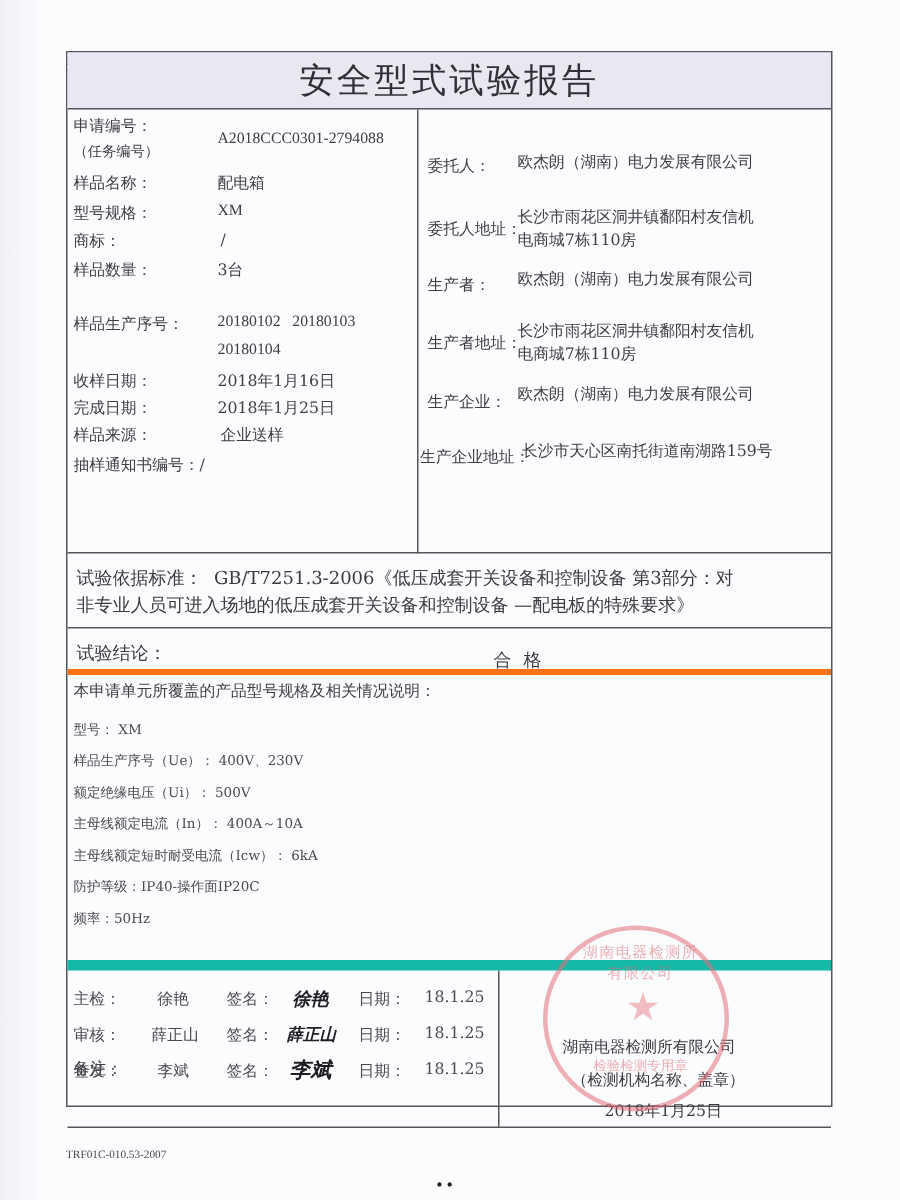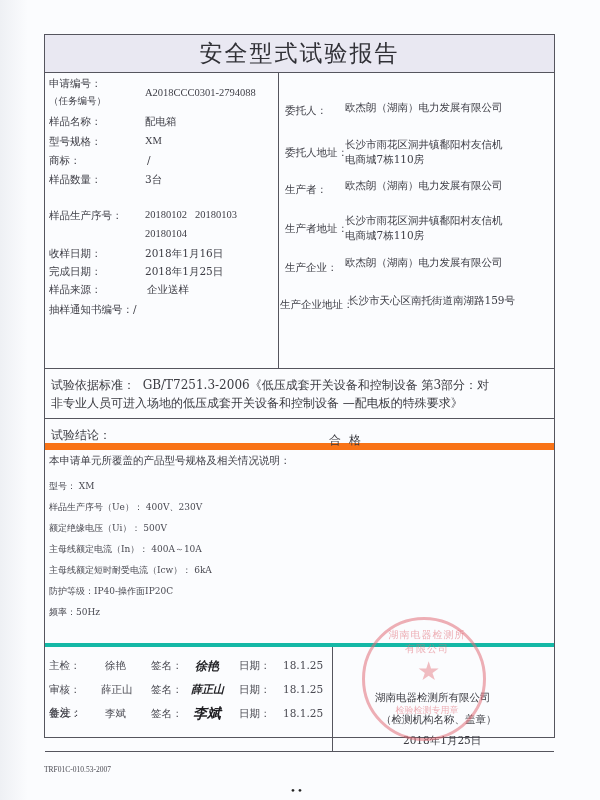--- a/index.html
+++ b/index.html
@@ -46,29 +46,29 @@
     .mono { font-family: "Liberation Serif", "DejaVu Serif", serif; }
 
     .standard-block {
       position: absolute; left: 0; top: 334px; width: 509px; height: 50px;
       border-bottom: 1px solid #55555e;
       padding: 7px 6px 0 6px;
       font-size: 12px; line-height: 18px; color: #3a3a40;
     }
     .conclusion-block {
       position: absolute; left: 0; top: 384px; width: 509px; height: 31px;
-      border-bottom: 7px solid #f97316;
+      border-bottom: 4px solid #f97316;
       font-size: 12px; color: #3a3a40;
     }
     .conclusion-block .lbl { position: absolute; left: 6px; top: 8px; }
     .conclusion-block .res { position: absolute; left: 284px; top: 13px; letter-spacing: 8px; }
 
     .spec-block {
       position: absolute; left: 0; top: 415px; width: 509px; height: 197px;
-      border-bottom: 4px solid #14b8a6;
+      border-bottom: 7px solid #14b8a6;
     }
     .spec-head { position: absolute; left: 4px; top: 4px; font-size: 10.5px; color: #3e3e46; }
     .spec-line { position: absolute; left: 4px; font-size: 9px; color: #4a4a52; }
 
     .sign-block {
       position: absolute; left: 0; top: 612px; width: 509px; height: 105px;
       border-bottom: 1px solid #55555e;
     }
     .sign-divider { position: absolute; left: 287px; top: 0; width: 1px; height: 105px; background: #55555e; }
     .sign-row { position: absolute; left: 0; width: 287px; height: 20px; font-size: 10.5px; color: #4a4a52; }

